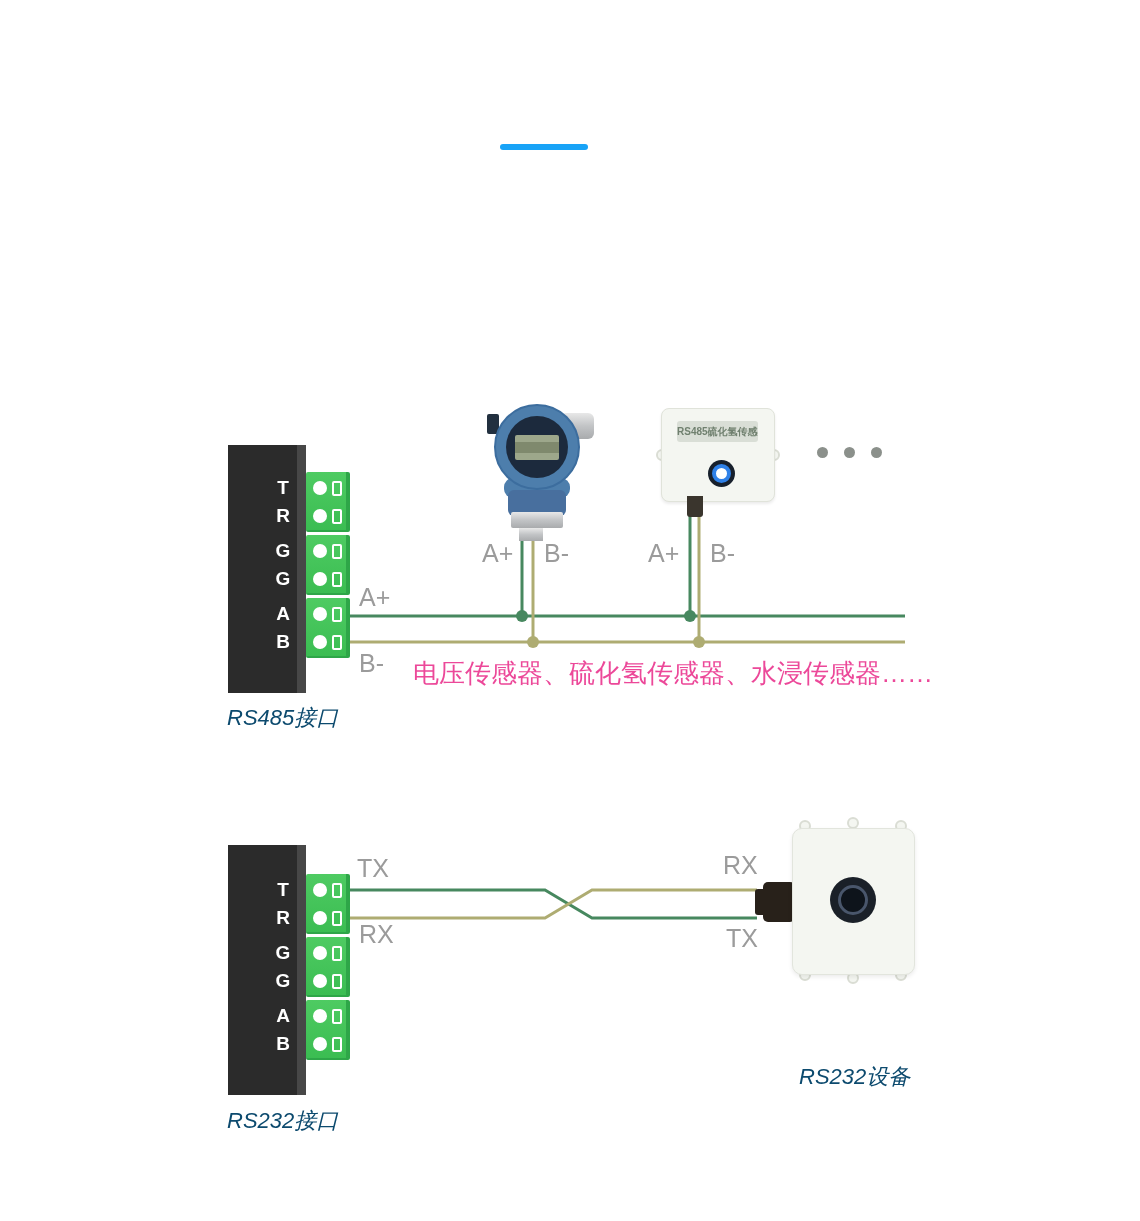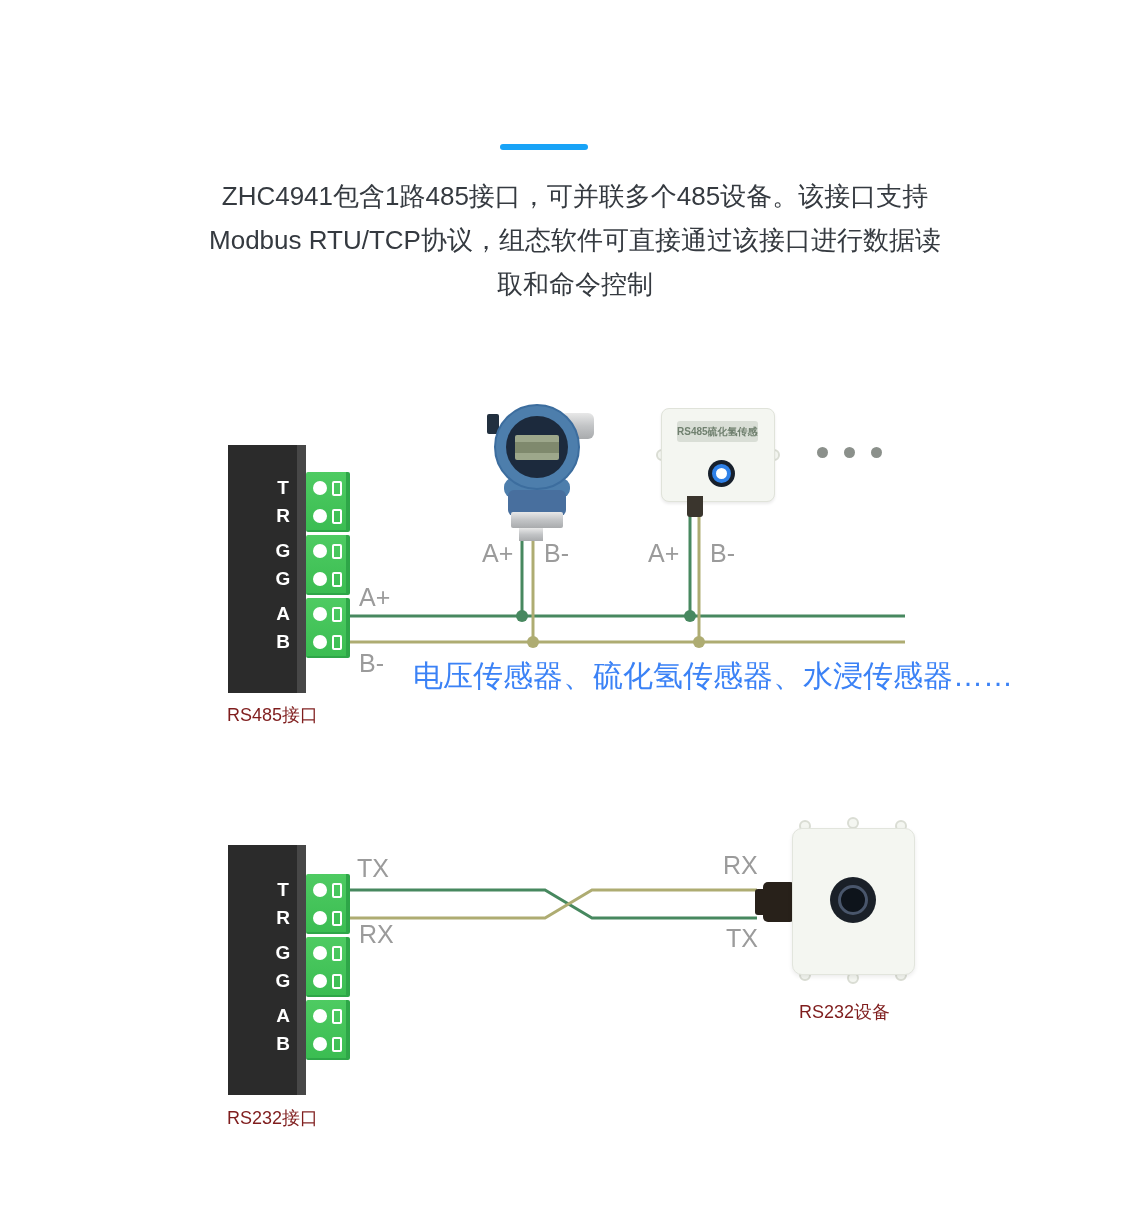--- a/index.html
+++ b/index.html
@@ -35,22 +35,22 @@
     position:absolute; left:306px; width:44px; height:60px; box-sizing:border-box;
     background:linear-gradient(180deg,#4ecb62,#3bbd52);
     border-right:4px solid #2ea648; border-bottom:2px solid #2ea648; border-radius:2px;
   }
   .trow { position:absolute; left:0; width:100%; height:15px; }
   .trow.r1 { top:9px; } .trow.r2 { top:37px; }
   .tcircle { position:absolute; left:7px; top:0; width:14px; height:14px; background:#fff; border-radius:50%; }
   .tslot { position:absolute; left:26px; top:0; width:10px; height:15px; border:2px solid #fff; border-radius:2px; box-sizing:border-box; }
   
   .wlabel { position:absolute; font-size:25px; color:#9b9b9b; white-space:nowrap; }
-  .sec-label { position:absolute; font-size:18px; color:#7f1d1d; white-space:nowrap; }
-  .bus-note { position:absolute; left:413px; top:656px; font-size:30px; color:#3b82f6; white-space:nowrap; }
+  .sec-label { position:absolute; font-size:22px; color:#0c4a6e; white-space:nowrap;font-style:italic; }
+  .bus-note { position:absolute; left:413px; top:656px; font-size:26px; color:#ec4899; white-space:nowrap; }
   
   .dot { position:absolute; width:11px; height:11px; border-radius:50%; background:#8b908b; top:447px; }
   
   .transmitter { position:absolute; left:478px; top:398px; }
   
   .ear { position:absolute; width:12px; height:12px; border-radius:50%; background:#f4f6f1; border:2px solid #daddd4; box-sizing:border-box; }
   .sensor-box {
     position:absolute; left:661px; top:408px; width:112px; height:92px;
     background:#f4f6f1; border:1px solid #e0e3da; border-radius:8px;
     box-shadow:0 2px 3px rgba(0,0,0,0.08);
@@ -73,25 +73,20 @@
   .lens-ring  { position:absolute; left:838px; top:885px; width:30px; height:30px; border-radius:50%; border:3px solid #49566b; background:#0e141b; box-sizing:border-box; }
   .conn-main { position:absolute; left:763px; top:882px; width:32px; height:40px; background:#28211a; border-radius:5px; }
   .conn-tip  { position:absolute; left:755px; top:889px; width:11px; height:26px; background:#28211a; border-radius:3px; }
 </style>
 </head>
 <body>
 
 <div class="canvas">
 
   <div class="underline"></div>
-  <div class="desc">
-    <div>ZHC4941包含1路485接口，可并联多个485设备。该接口支持</div>
-    <div>Modbus RTU/TCP协议，组态软件可直接通过该接口进行数据读</div>
-    <div>取和命令控制</div>
-  </div>
 
   <svg class="wires" width="1140" height="1221" viewBox="0 0 1140 1221">
 
     <line x1="350" y1="616" x2="905" y2="616" stroke="#47885f" stroke-width="3"></line>
     <line x1="350" y1="642" x2="905" y2="642" stroke="#aeac72" stroke-width="3"></line>
 
     <line x1="522" y1="538" x2="522" y2="616" stroke="#47885f" stroke-width="3"></line>
     <line x1="533" y1="538" x2="533" y2="642" stroke="#aeac72" stroke-width="3"></line>
 
     <line x1="690" y1="510" x2="690" y2="616" stroke="#47885f" stroke-width="3"></line>
@@ -245,16 +240,16 @@
   <span class="ear" style="left:895px; top:820px;"></span>
   <span class="ear" style="left:799px; top:969px;"></span>
   <span class="ear" style="left:847px; top:972px;"></span>
   <span class="ear" style="left:895px; top:969px;"></span>
   <div class="conn-tip"></div>
   <div class="conn-main"></div>
   <div class="r232-box"></div>
   <div class="lens-outer"></div>
   <div class="lens-ring"></div>
 
-  <span class="sec-label" style="left:799px; top:1000px;">RS232设备</span>
+  <span class="sec-label" style="left:799px; top:1062px;">RS232设备</span>
   <span class="sec-label" style="left:227px; top:1106px;">RS232接口</span>
 
 </div>
 
 </body></html>

